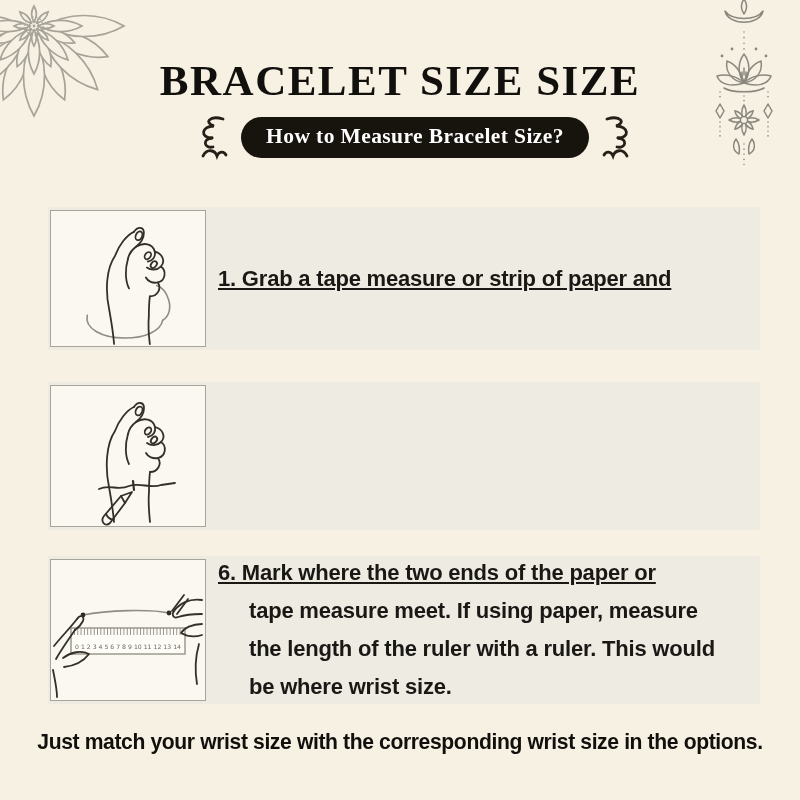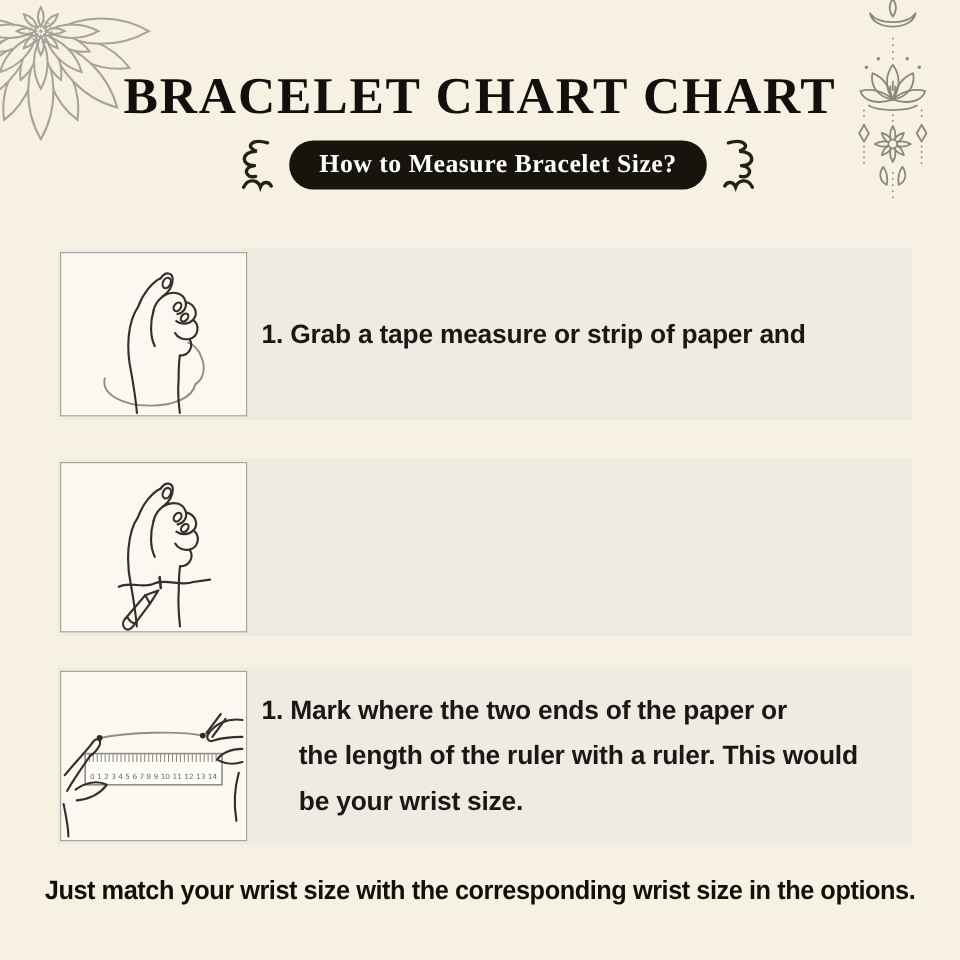--- a/index.html
+++ b/index.html
@@ -45,21 +45,21 @@
     background:#faf8f1; border:1px solid #a8a49a;
   }
   .illus svg { width:100%; height:100%; display:block; }
   .step-text {
     margin-left:170px; height:100%;
     display:flex; flex-direction:column; justify-content:center;
     font-size:22px; font-weight:600; letter-spacing:-0.2px;
     line-height:38px; white-space:nowrap; color:#1a1814;
   }
   .step-text .line { padding-left:31px; }
-  .step-text .line.first { padding-left:0; }
+  .step-text .line.first { padding-left:0;text-decoration:underline; }
 
   
   .footer-note {
     position:absolute; top:729px; left:0; width:100%;
     text-align:center; font-size:22px; font-weight:600;
     letter-spacing:-0.4px; color:#12100c; white-space:nowrap;
     transform:scaleX(0.96); transform-origin:center;
   }
 
   
@@ -214,21 +214,21 @@
         <path class="deco" d="M50,109 C47.5,113 47.5,118 50,122 C52.5,118 52.5,113 50,109 Z"></path>
       </g>
     <circle cx="50" cy="122" r="3.6" fill="#f6f1e3" stroke="#8b877e" stroke-width="1.5"></circle>
   </g>
 
   <path class="deco" d="M42,141 C38,147 39,153 45,156 C46,150 45,145 42,141 Z"></path>
   <path class="deco" d="M58,141 C62,147 61,153 55,156 C54,150 55,145 58,141 Z"></path>
   <line class="deco" x1="50" y1="146" x2="50" y2="168" stroke-width="2.2" stroke-dasharray="0.1 5"></line>
 </svg>
 
-<h1 class="title">BRACELET CHART CHART</h1>
+<h1 class="title">BRACELET SIZE SIZE</h1>
 
 <div class="badge-row">
   <svg class="flourish" width="38" height="48" viewBox="0 0 38 48">
     <path class="swirl" d="M31,6 C17,2 12,10 22,13 C9,13 8,25 20,25"></path>
     <path class="swirl" d="M20,25 C10,26 12,36 21,34"></path>
     <path class="swirl" d="M11,43 C15,35 23,37 25,43 C27,38 32,38 34,42"></path>
   </svg>
   <div class="badge">How to Measure Bracelet Size?</div>
   <svg class="flourish" width="38" height="48" viewBox="0 0 38 48">
     <g transform="scale(-1,1) translate(-38,0)">
@@ -306,19 +306,20 @@
       <path class="ink" d="M2,108 C4,118 6,127 6,135"></path>
 
       <path class="ink" d="M151,38 C138,36 128,42 123,49"></path>
       <path class="ink" d="M123,49 C120,53 123,57 127,55 C133,53 140,52 151,52"></path>
       <path class="ink" d="M151,62 C141,62 133,66 130,71 C137,75 145,75 151,73"></path>
       <path class="ink" d="M148,82 C144,96 144,110 146,122"></path>
       <path class="ink" d="M121,49 L133,33 M126,52 L137,37" stroke-width="1.4"></path>
     </svg>
   </div>
   <div class="step-text">
-    <div class="line first">1. Mark where the two ends of the paper or</div>
+    <div class="line first">6. Mark where the two ends of the paper or</div>
+    <div class="line">tape measure meet. If using paper, measure</div>
     <div class="line">the length of the ruler with a ruler. This would</div>
-    <div class="line">be your wrist size.</div>
+    <div class="line">be where wrist size.</div>
   </div>
 </div>
 
 <div class="footer-note">Just match your wrist size with the corresponding wrist size in the options.</div>
 
 </body></html>

